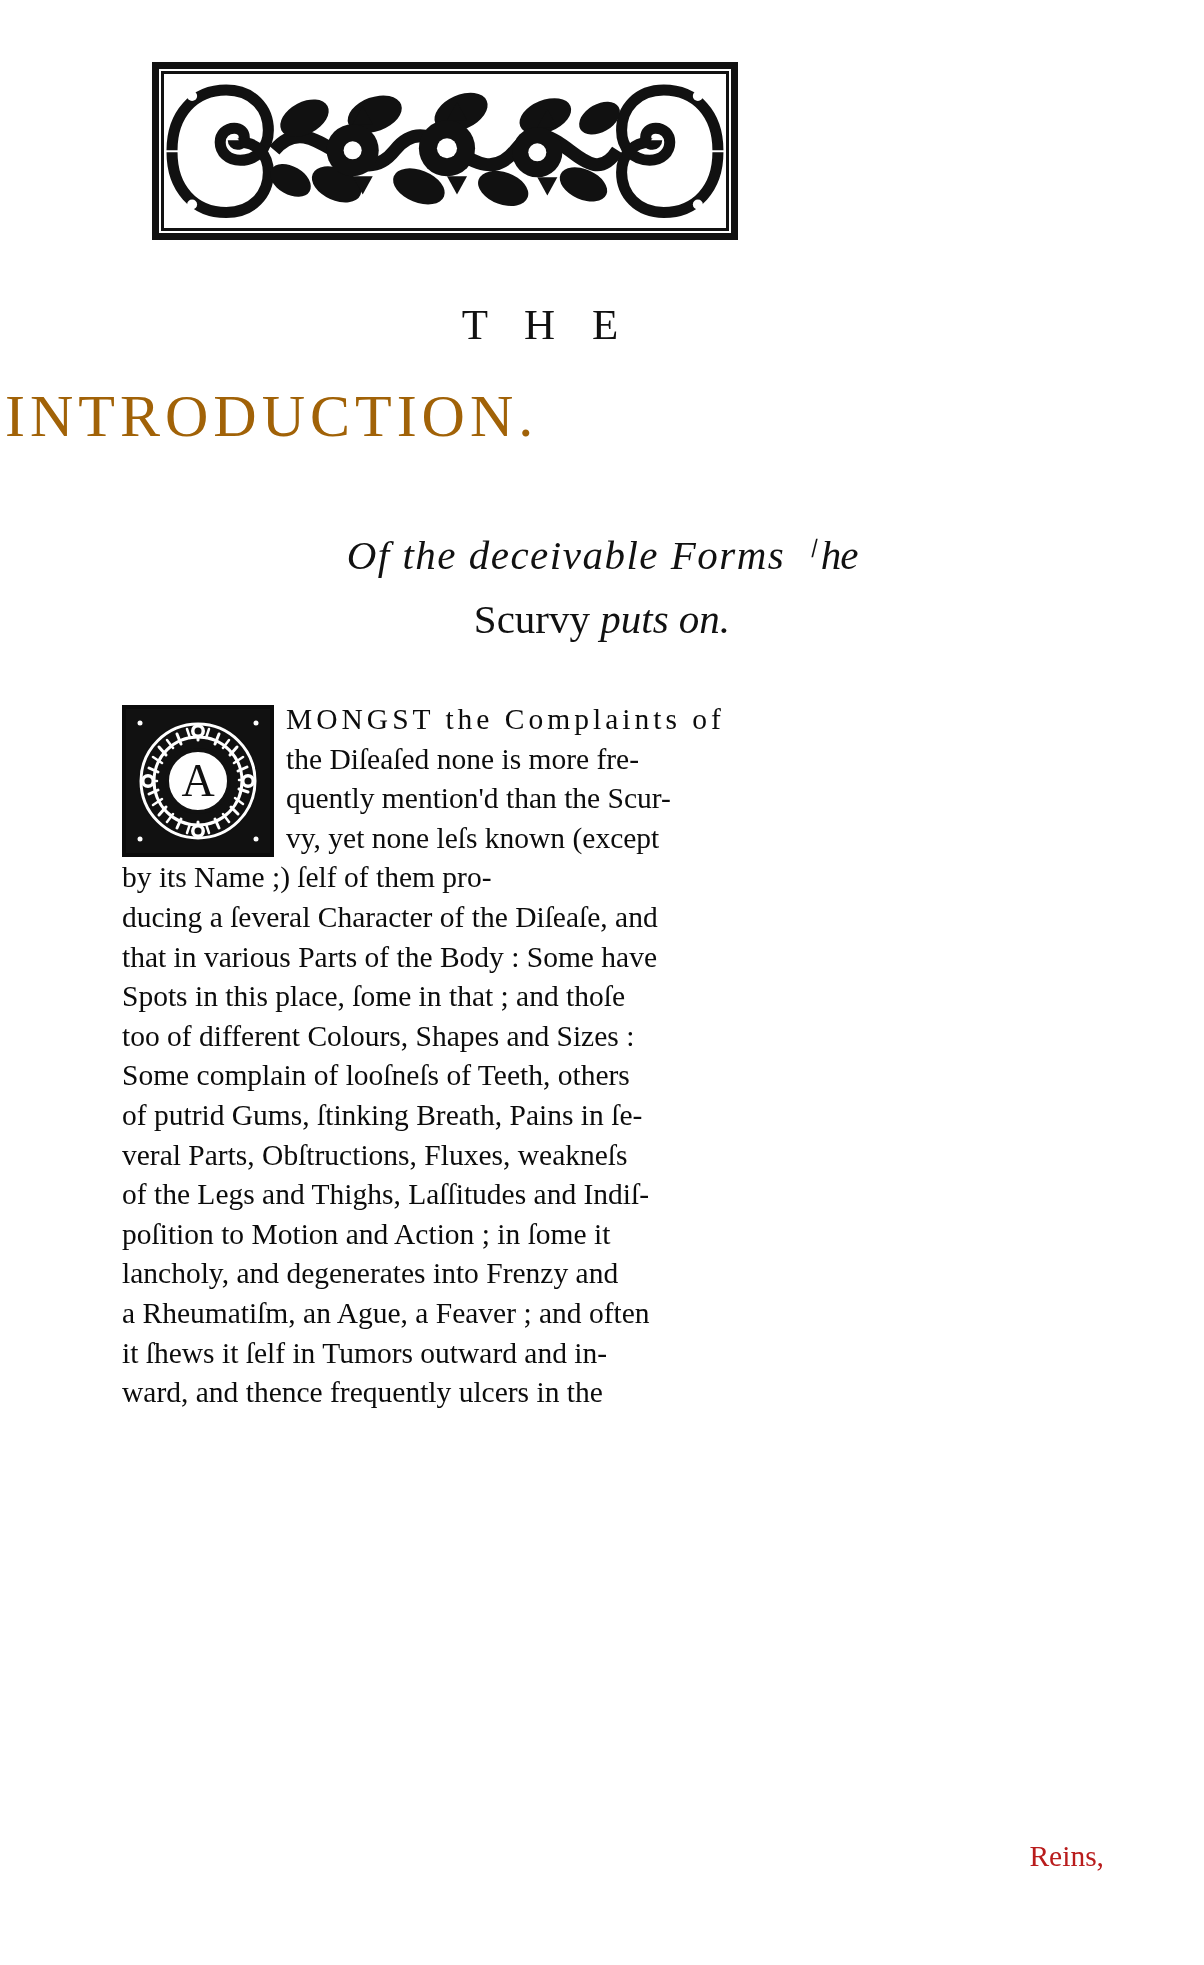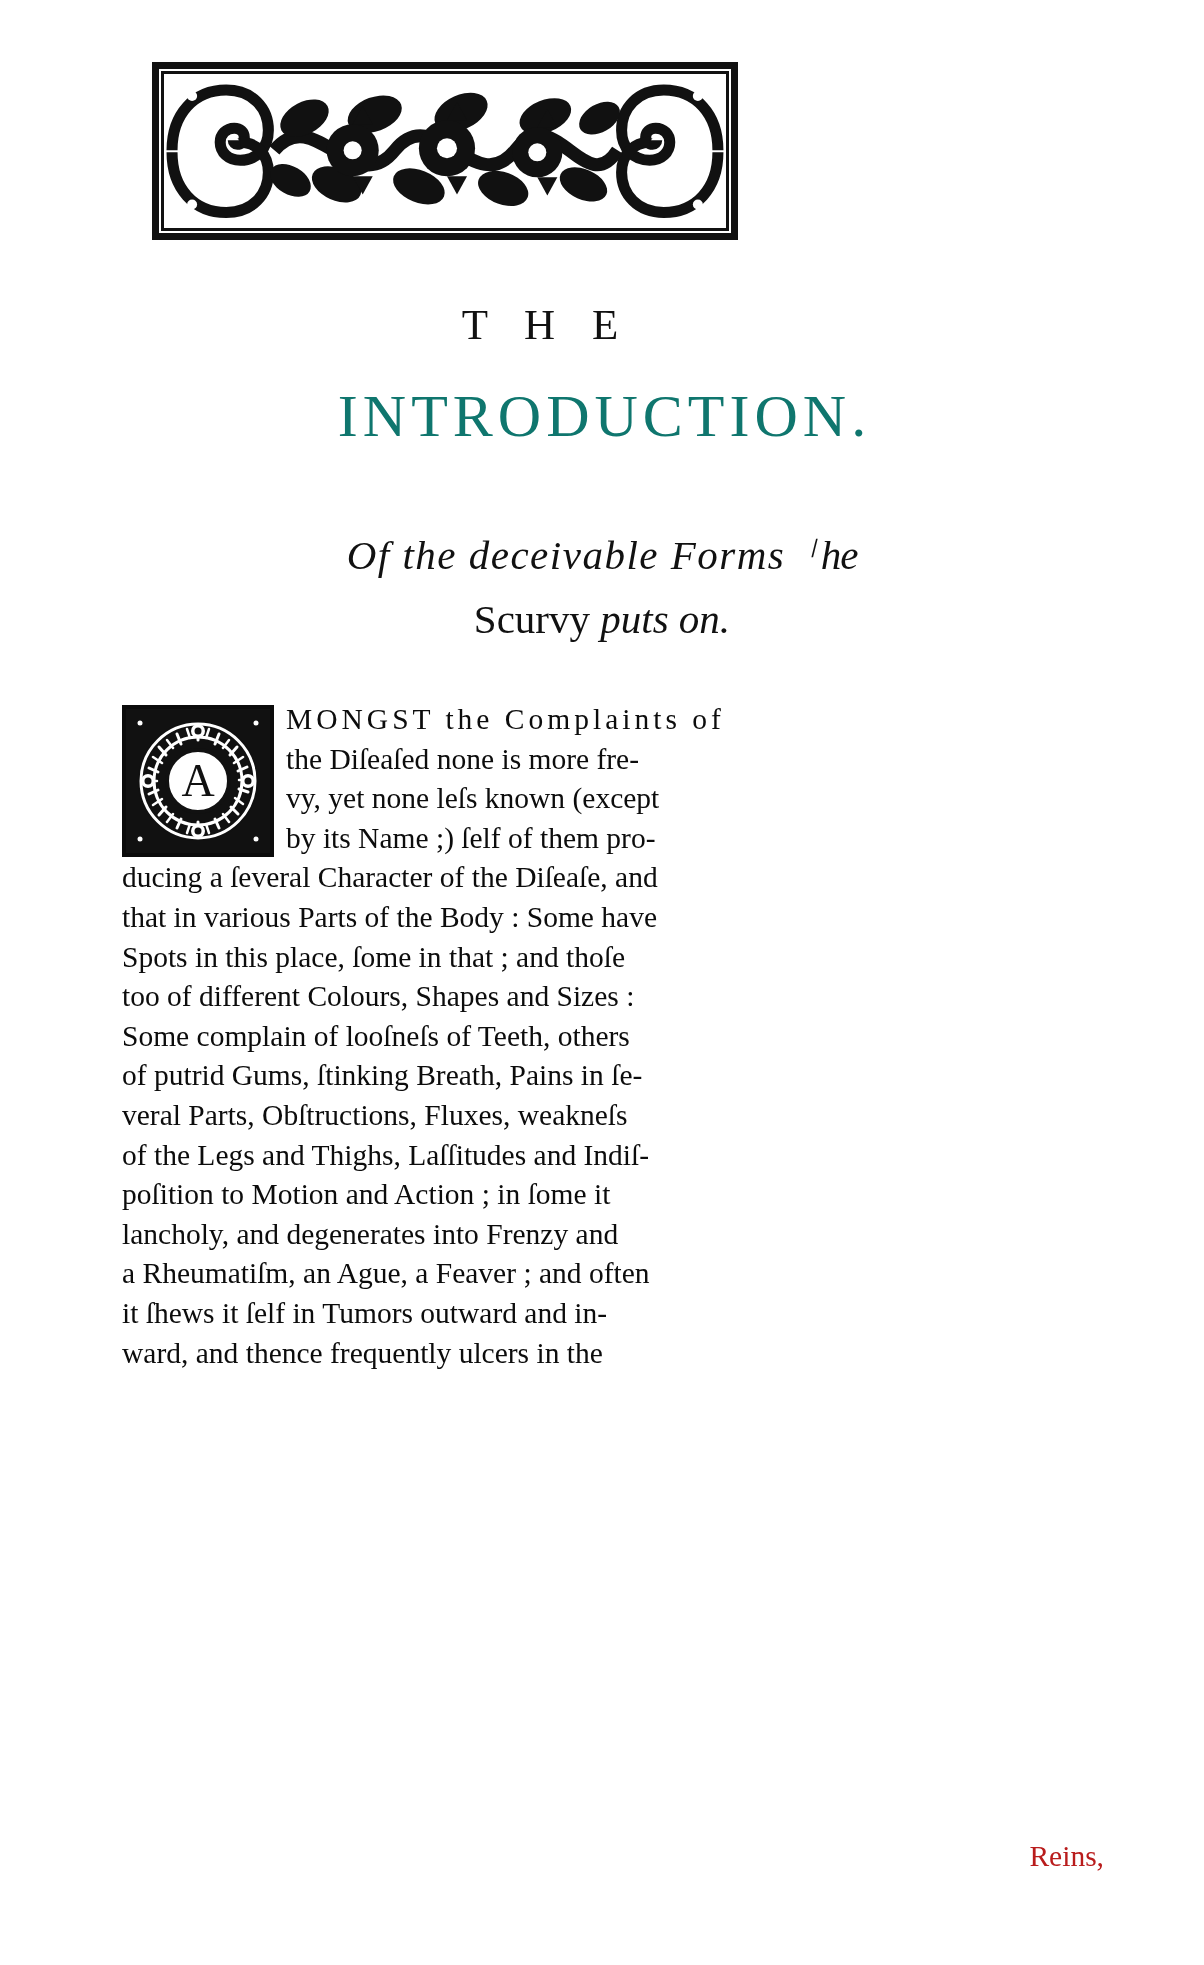--- a/index.html
+++ b/index.html
@@ -57,25 +57,25 @@
     font-size: 43px;
     letter-spacing: 13px;
     text-indent: 13px;
     color: #111;
   }
   .main-title {
     position: absolute;
     left: 0;
     top: 382px;
     width: 1204px;
-    text-align: center;
+    text-align: left;
     font-size: 60px;
     letter-spacing: 5px;
     text-indent: 5px;
-    color: #0f766e;
+    color: #a16207;
   }
   .subtitle {
     position: absolute;
     left: 0;
     top: 524px;
     width: 1204px;
     text-align: center;
     font-style: italic;
     font-size: 41px;
     line-height: 1.52;
@@ -287,20 +287,21 @@
           <circle cx="9" cy="125" r="2.5" fill="#fff"></circle>
           <circle cx="125" cy="125" r="2.5" fill="#fff"></circle>
         </svg>
       </div>
       <div class="initial-letter">A</div>
     </div>
 
     <div class="lead-lines">
       <span class="line sp-wide">MONGST  the  Complaints  of</span>
       <span class="line">the  Diſeaſed  none  is  more  fre-</span>
+      <span class="line">quently  mention'd  than  the Scur-</span>
       <span class="line">vy,  yet  none  leſs  known (except</span>
       <span class="line">by its Name ;) ſelf of them pro-</span>
     </div>
 
     <div class="full-lines">
       <span class="line">ducing a ſeveral Character of the Diſeaſe, and</span>
       <span class="line">that in various Parts of the Body : Some have</span>
       <span class="line">Spots  in  this  place,  ſome  in  that ;  and thoſe</span>
       <span class="line">too  of  different  Colours,  Shapes  and  Sizes :</span>
       <span class="line">Some  complain  of  looſneſs  of  Teeth,  others</span>

